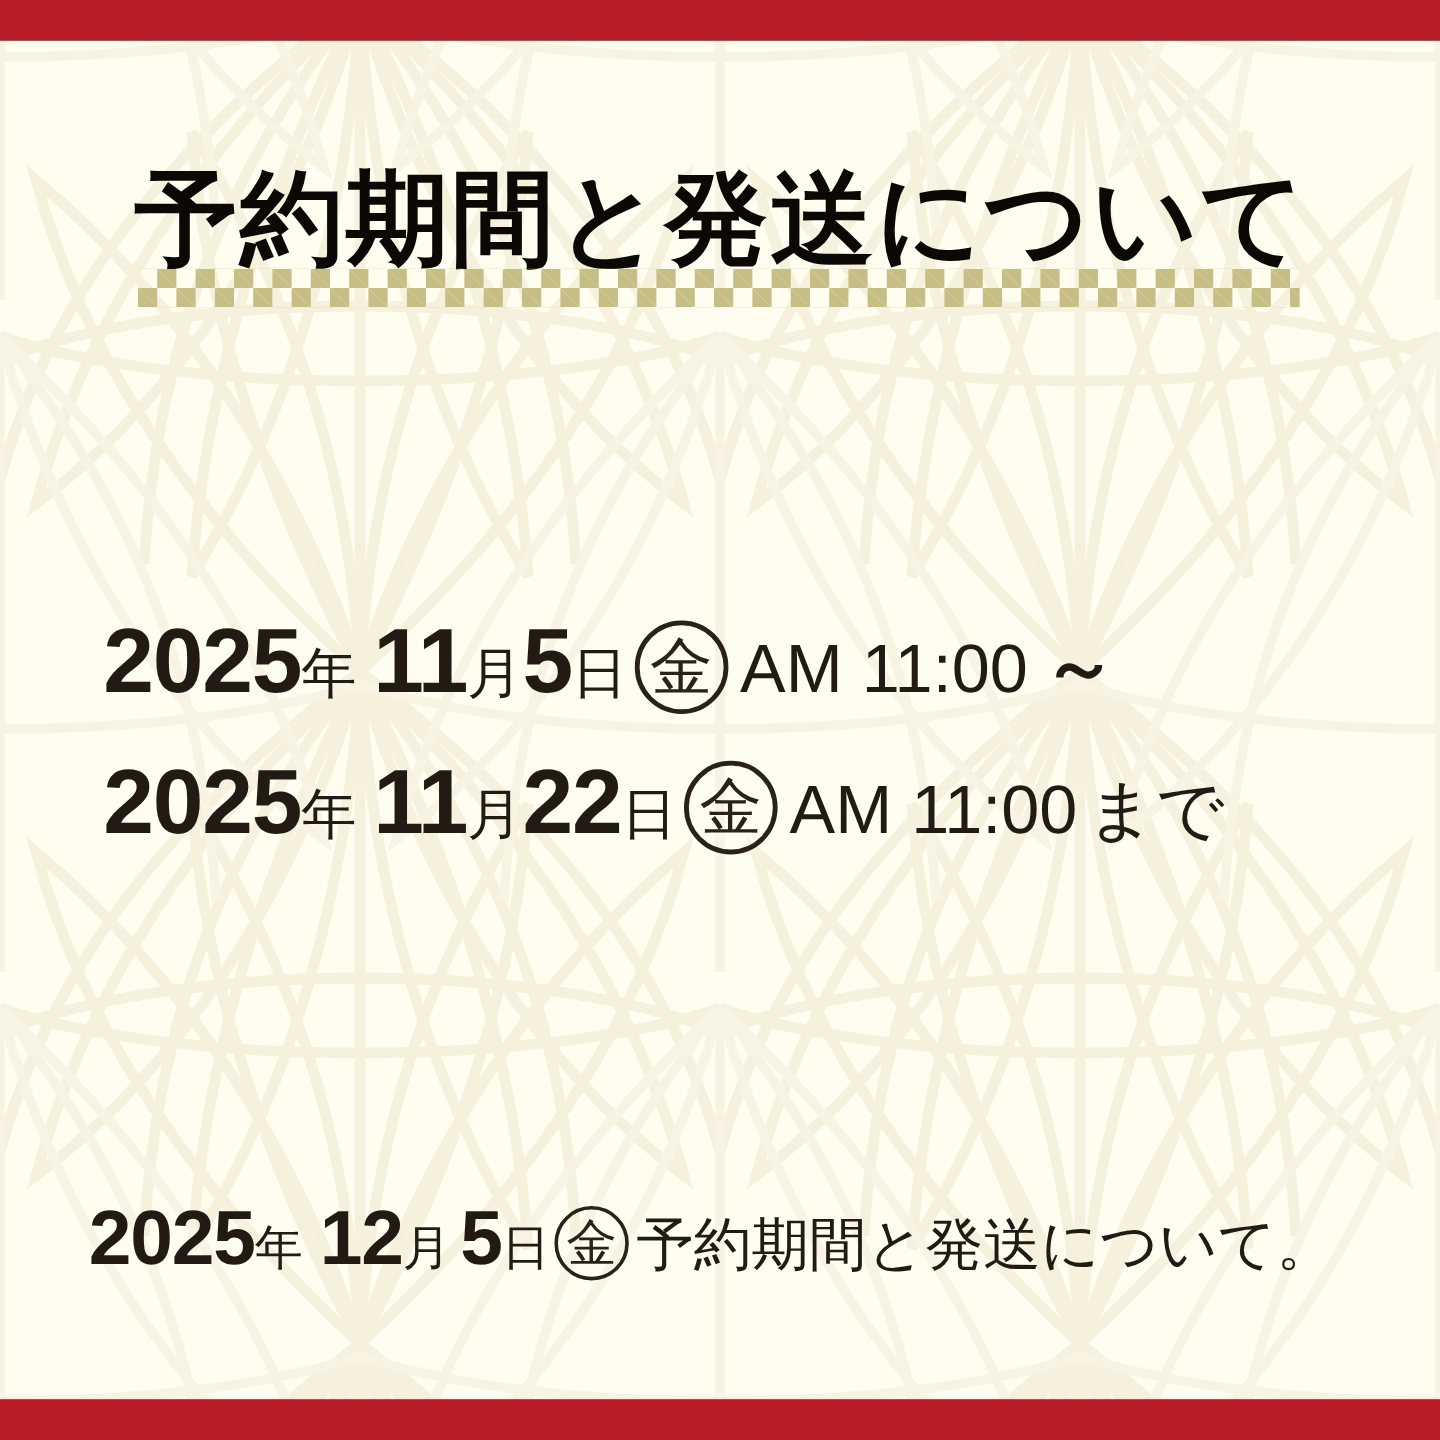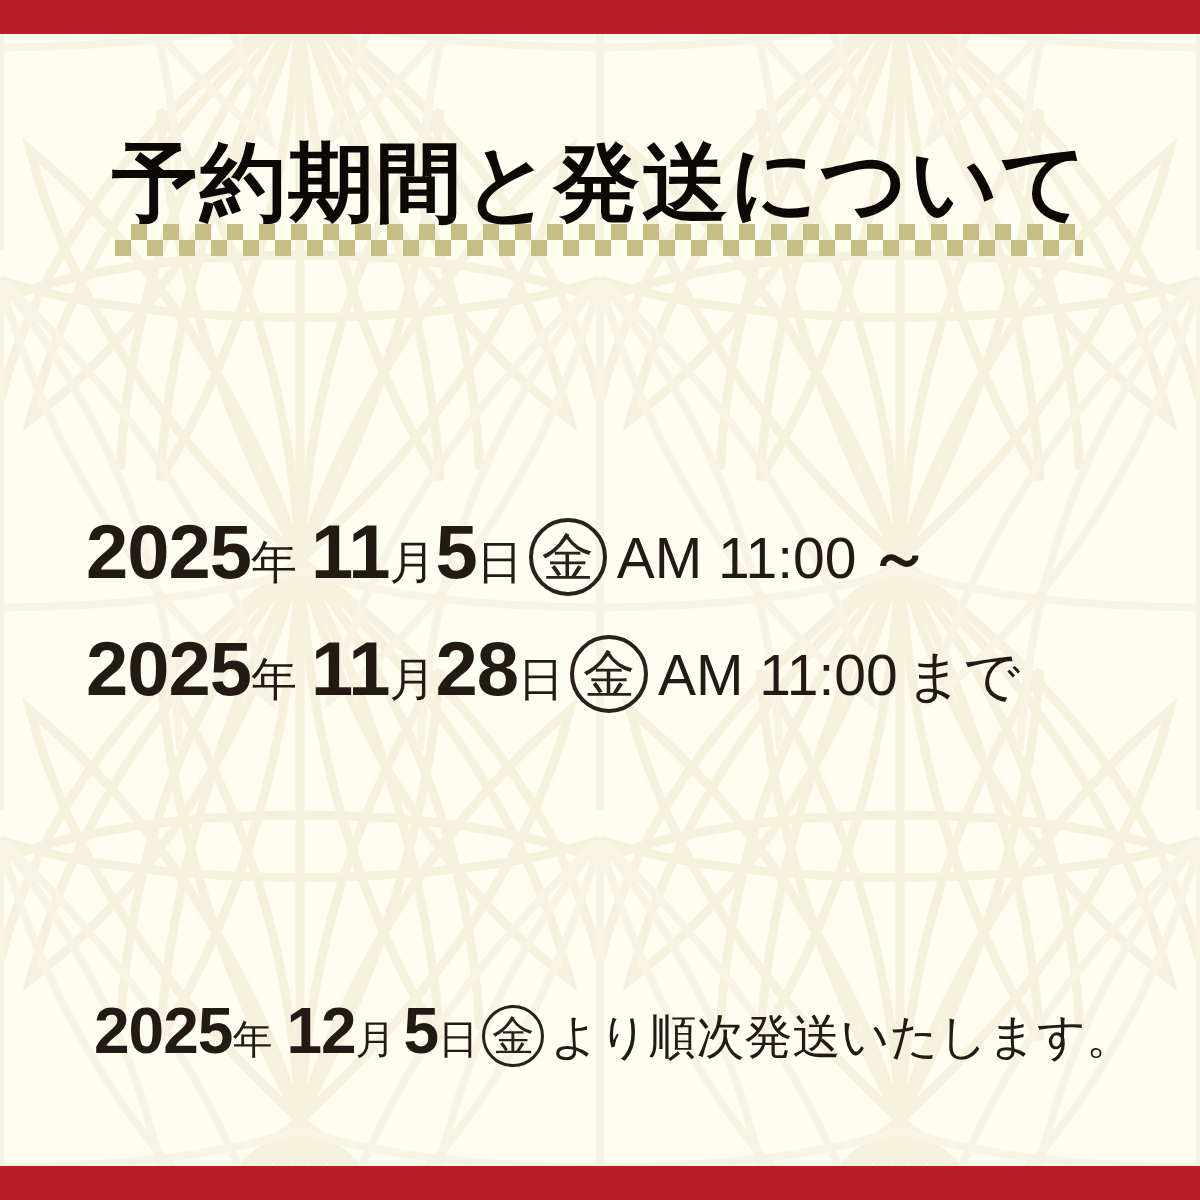--- a/index.html
+++ b/index.html
@@ -90,21 +90,21 @@
 
   .date-line {
     position: absolute;
     white-space: nowrap;
     color: #231A14;
     font-family: "Liberation Sans", sans-serif;
   }
 
   #date-line-start { left: 86px; top: 508px; }
   #date-line-end   { left: 86px; top: 625px; }
-  #date-line-ship  { left: 94px; top: 994px; }
+  #date-line-ship  { left: 74px; top: 994px; }
 
   .num {
     font-size: 76px;
     font-weight: 700;
     letter-spacing: -1px;
   }
   .unit {
     font-size: 46px;
     font-weight: 400;
   }
@@ -214,19 +214,19 @@
 
   <div id="content">
 
     <h1 id="page-title">予約期間と発送について</h1>
 
     <div id="title-divider" style="background-image: linear-gradient(45deg, rgb(198, 190, 132) 25%, transparent 25%, transparent 75%, rgb(198, 190, 132) 75%), linear-gradient(45deg, rgb(198, 190, 132) 25%, transparent 25%, transparent 75%, rgb(198, 190, 132) 75%);"></div>
 
 
     <div class="date-line" id="date-line-start"><span class="num">2025</span><span class="unit">年</span><span class="sp"></span><span class="num">11</span><span class="unit">月</span><span class="num">5</span><span class="unit">日</span><span class="circled"><span>金</span></span><span class="time">AM 11:00</span><span class="tilde">～</span></div>
 
-    <div class="date-line" id="date-line-end"><span class="num">2025</span><span class="unit">年</span><span class="sp"></span><span class="num">11</span><span class="unit">月</span><span class="num">28</span><span class="unit">日</span><span class="circled"><span>金</span></span><span class="time">AM 11:00</span><span class="sp-sm"></span><span class="suffix">まで</span></div>
-
-
-    <div class="date-line" id="date-line-ship"><span class="num">2025</span><span class="unit">年</span><span class="sp"></span><span class="num">12</span><span class="unit">月</span><span class="sp-sm"></span><span class="num">5</span><span class="unit">日</span><span class="circled circled-sm"><span>金</span></span><span class="suffix">より順次発送いたします。</span></div>
+    <div class="date-line" id="date-line-end"><span class="num">2025</span><span class="unit">年</span><span class="sp"></span><span class="num">11</span><span class="unit">月</span><span class="num">22</span><span class="unit">日</span><span class="circled"><span>金</span></span><span class="time">AM 11:00</span><span class="sp-sm"></span><span class="suffix">まで</span></div>
+
+
+    <div class="date-line" id="date-line-ship"><span class="num">2025</span><span class="unit">年</span><span class="sp"></span><span class="num">12</span><span class="unit">月</span><span class="sp-sm"></span><span class="num">5</span><span class="unit">日</span><span class="circled circled-sm"><span>金</span></span><span class="suffix">予約期間と発送について。</span></div>
 
   </div>
 </div>
 
 </body></html>

